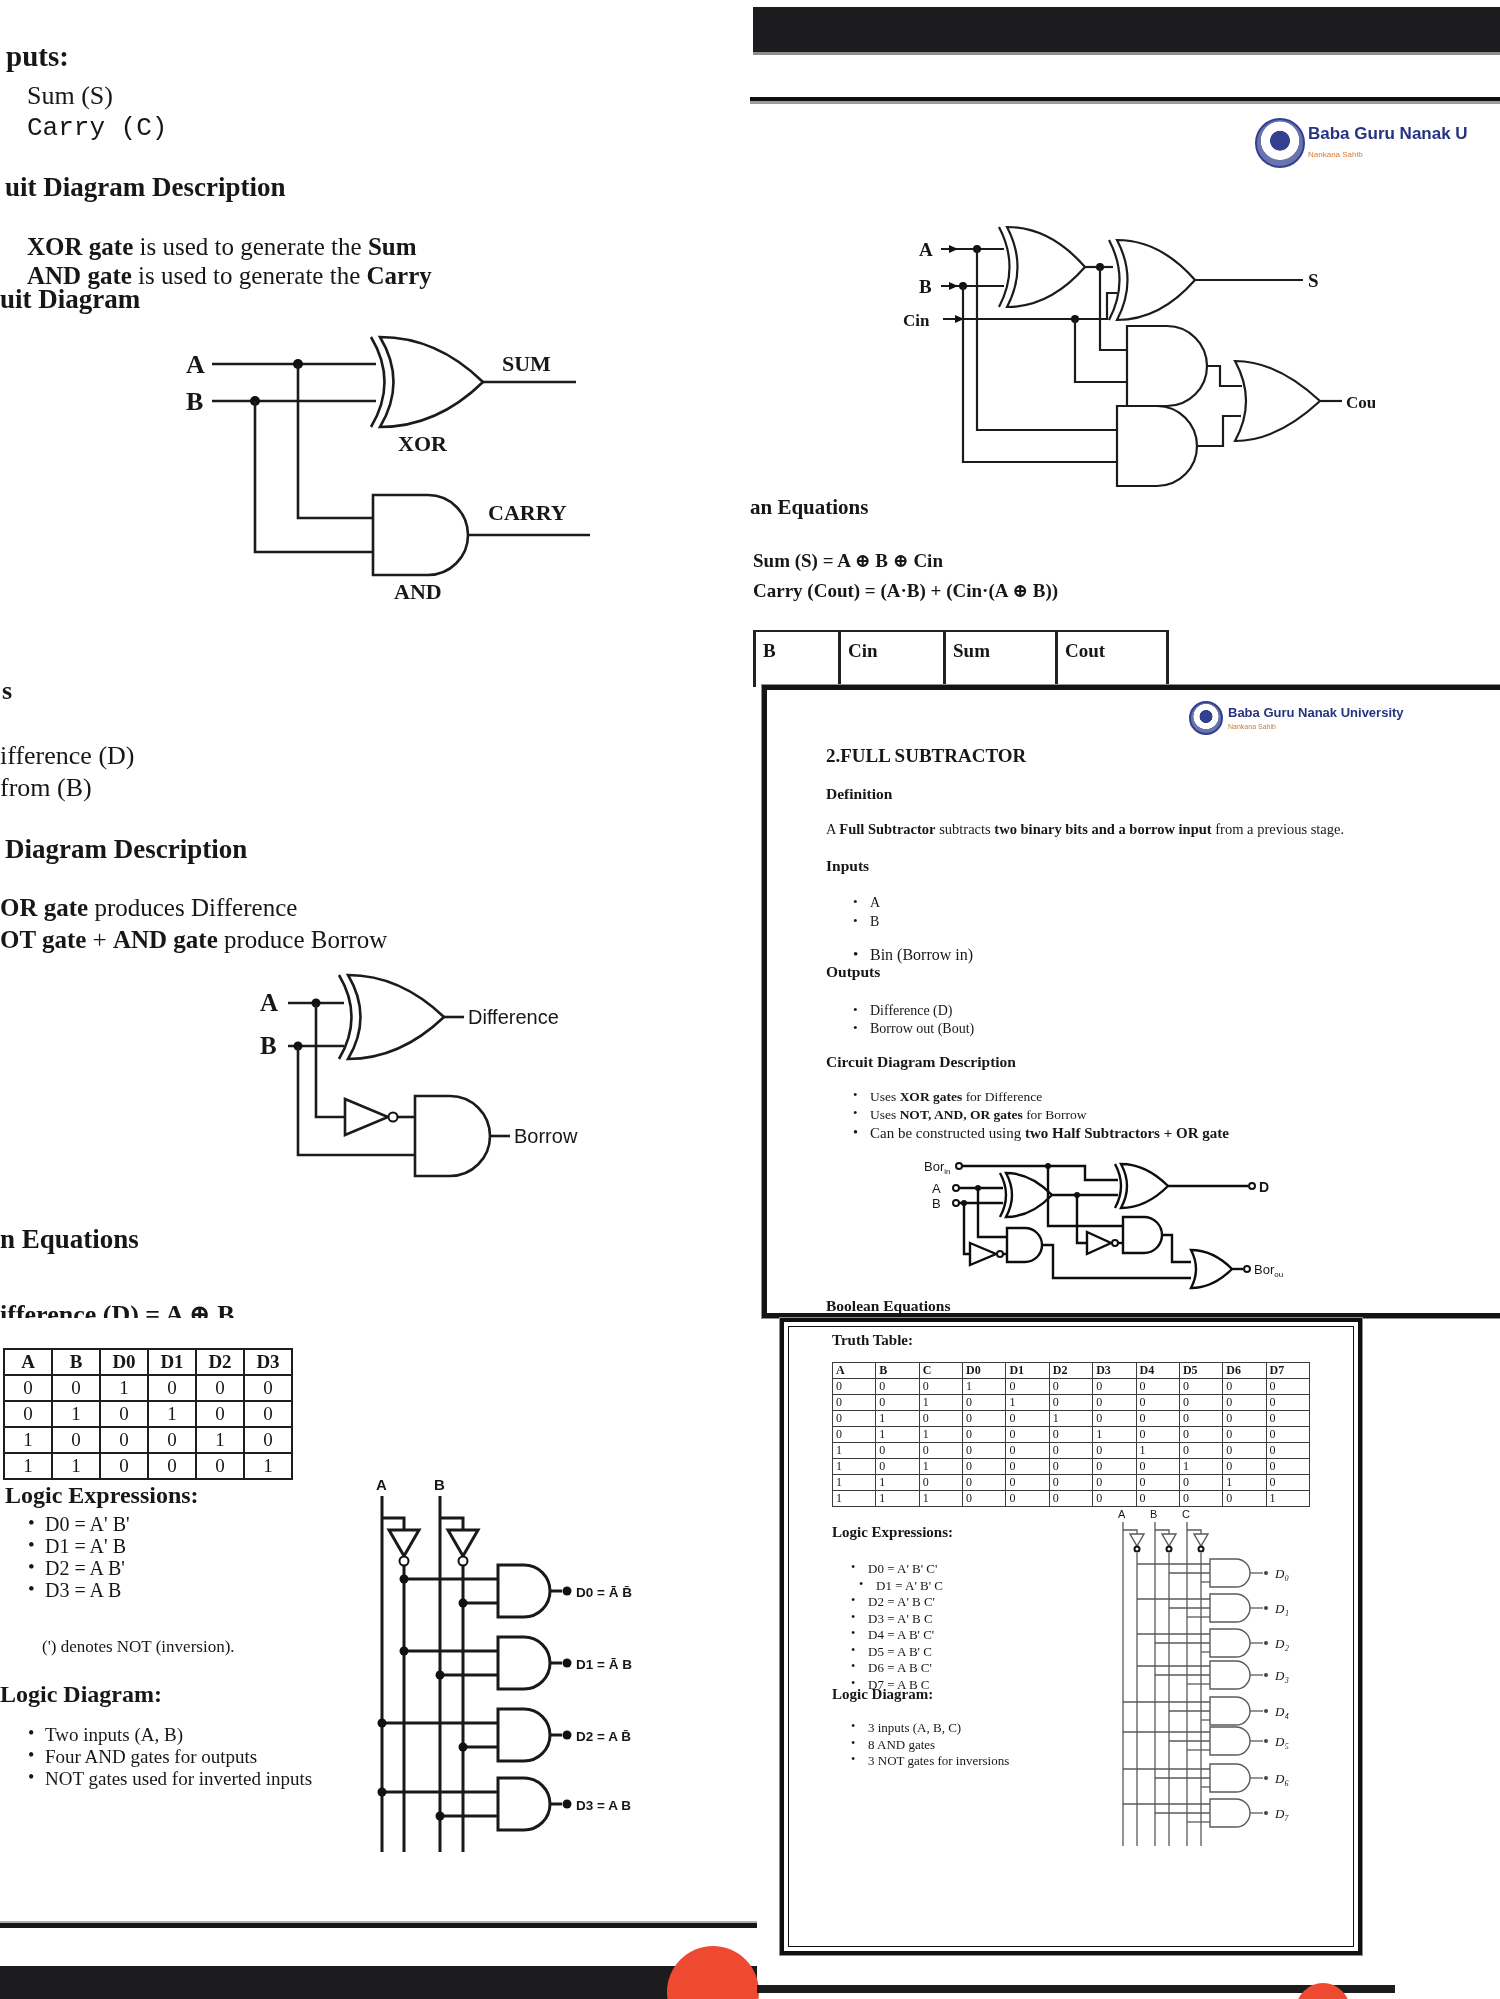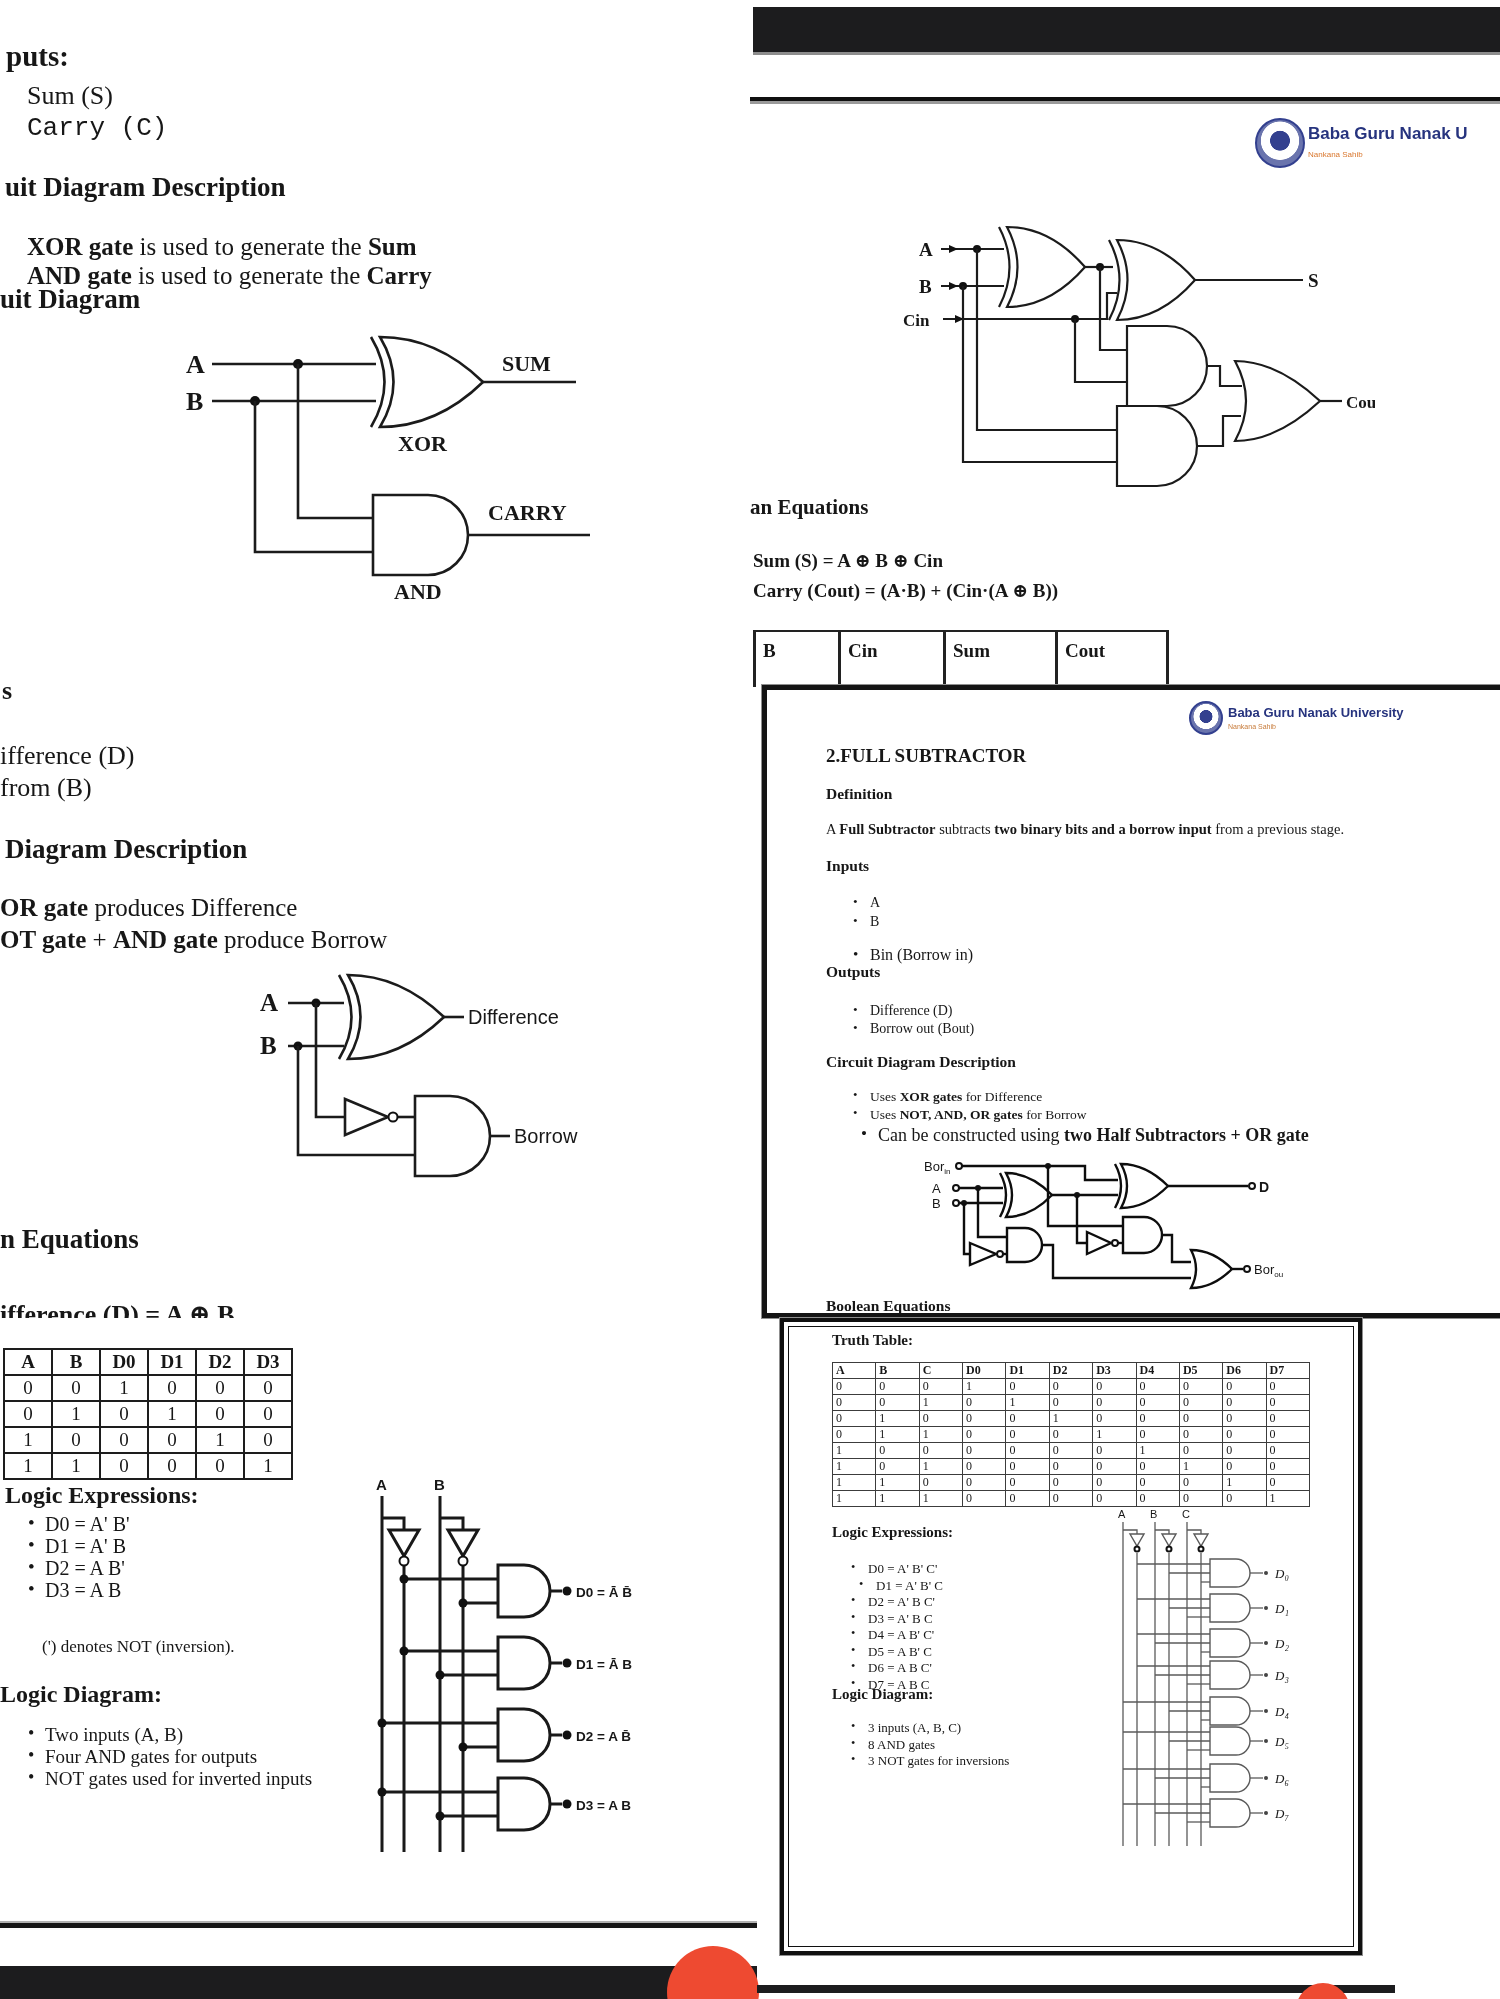--- a/index.html
+++ b/index.html
@@ -342,21 +342,21 @@
     <div class="bl ser" style="left:108px;top:318px;font-size:14px;">Difference (D)</div>
     <div class="bl ser" style="left:108px;top:336px;font-size:14px;">Borrow out (Bout)</div>
 
     <div class="abs ser b" style="left:64px;top:368px;font-size:15.5px;">Circuit Diagram Description</div>
     <div class="bl ser" style="left:108px;top:404px;font-size:13.5px;">
       <span>Uses </span><span class="b">XOR gates</span><span> for Difference</span>
     </div>
     <div class="bl ser" style="left:108px;top:422px;font-size:13.5px;">
       <span>Uses </span><span class="b">NOT, AND, OR gates</span><span> for Borrow</span>
     </div>
-    <div class="bl ser" style="left:116px;top:440px;font-size:18px;">
+    <div class="bl ser" style="left:108px;top:440px;font-size:15px;">
       <span>Can be constructed using </span><span class="b">two Half Subtractors + OR gate</span><span></span>
     </div>
 
     <svg class="abs p2c" style="left:138px;top:455px;" width="420" height="165">
       <g>
         <circle class="oc" cx="59" cy="26" r="3"></circle>
         <path class="wire" d="M62,26 H185 V40 H218"></path>
         <circle class="nd" cx="148" cy="26" r="3"></circle>
           <path class="wire" d="M148,26 V86 H223"></path>
         <circle class="oc" cx="56" cy="48" r="3"></circle>

